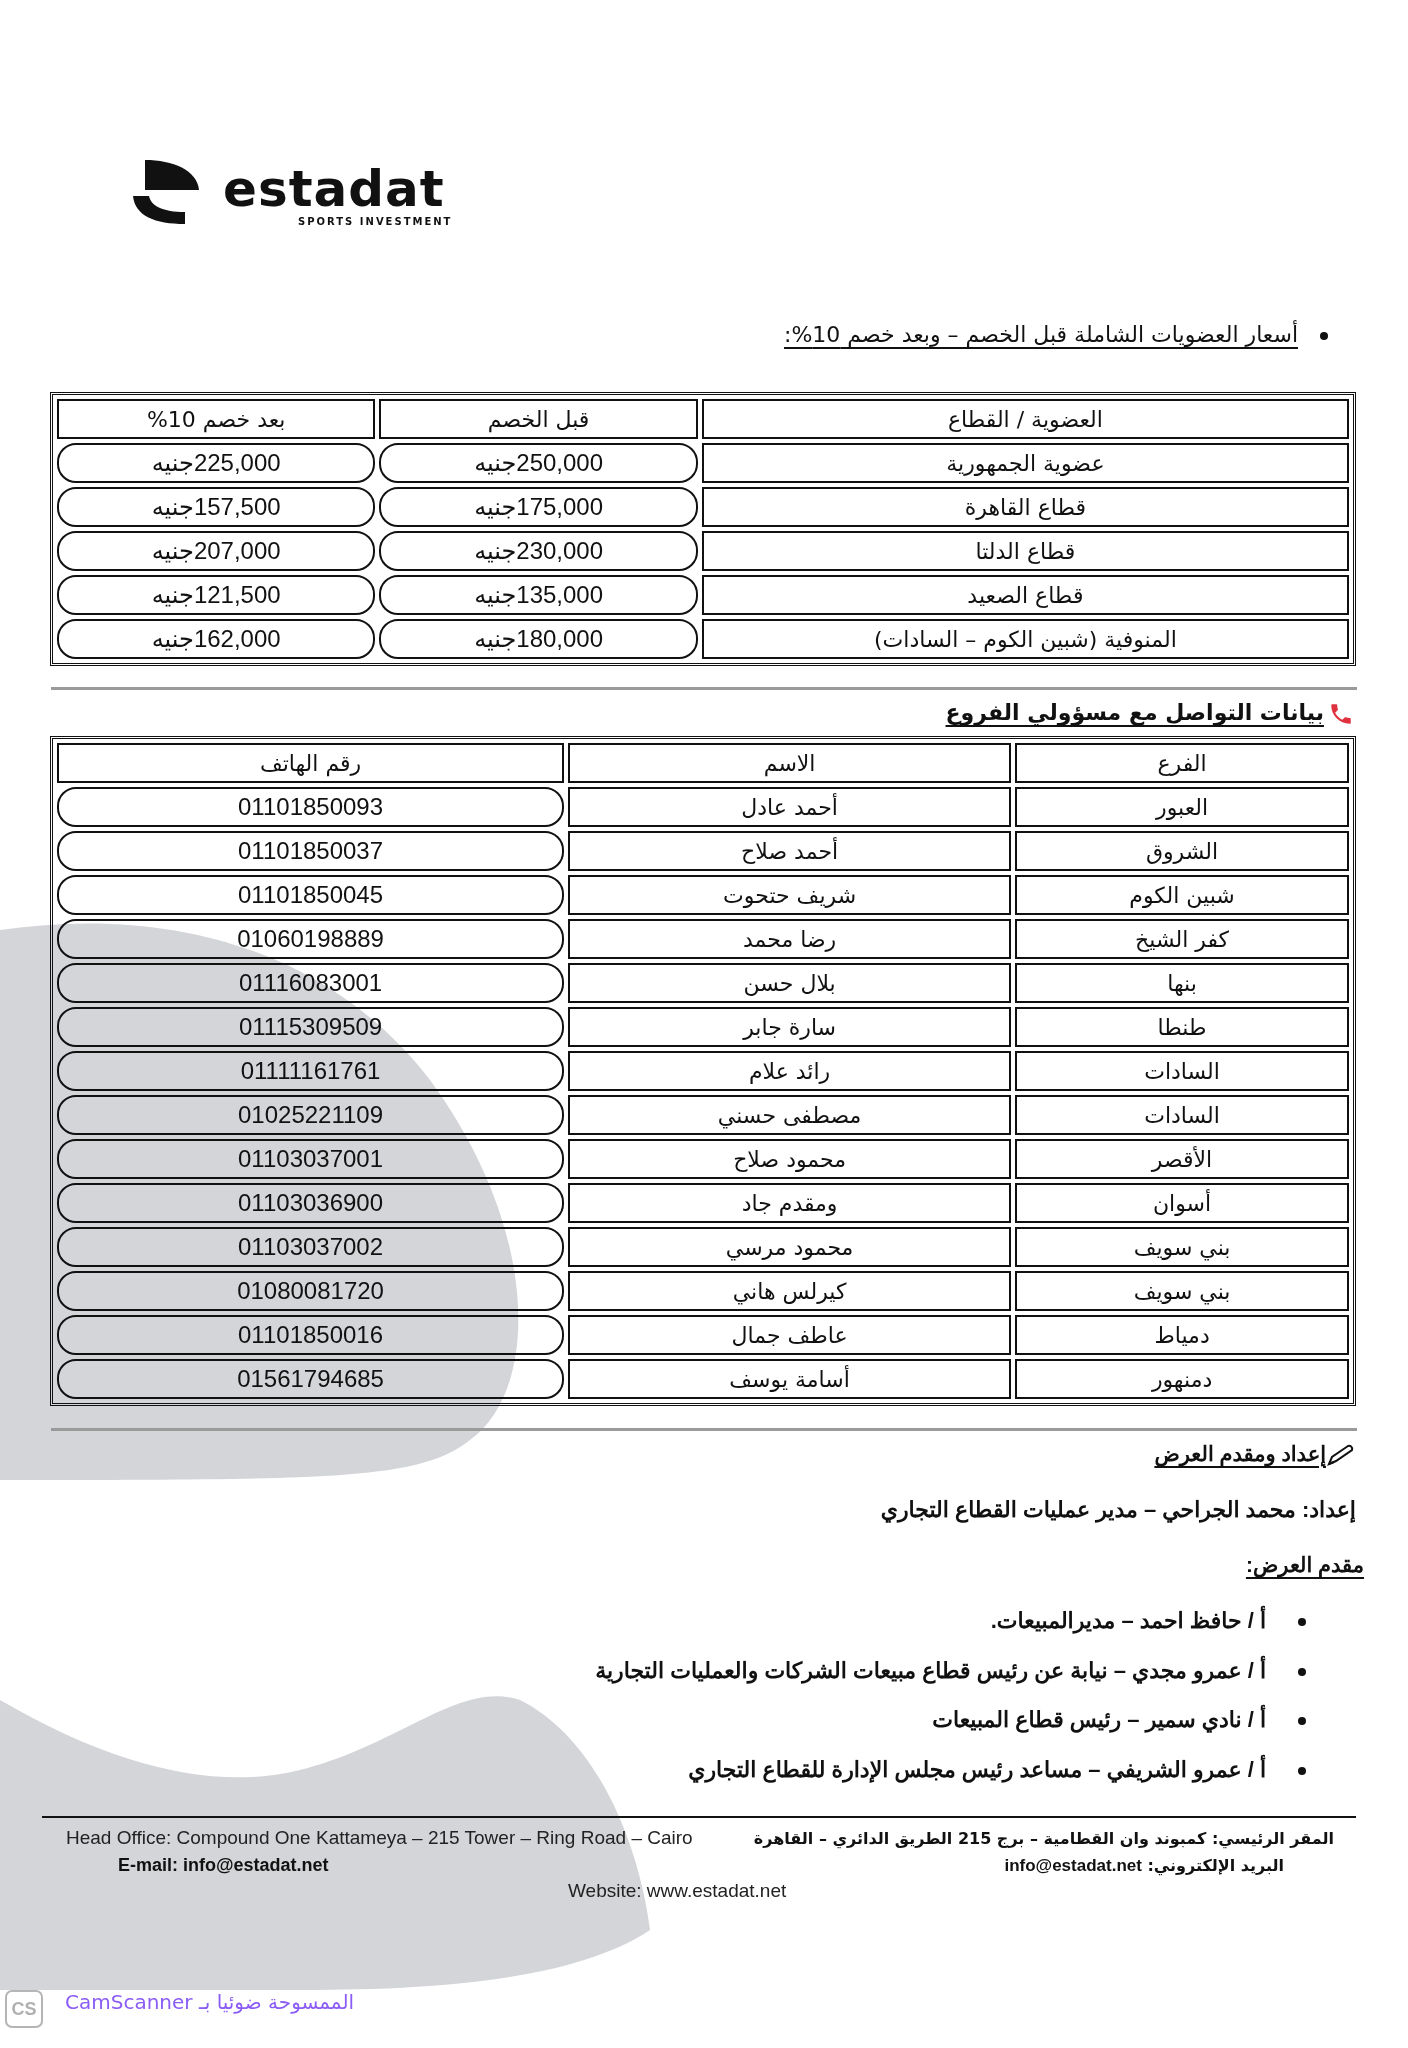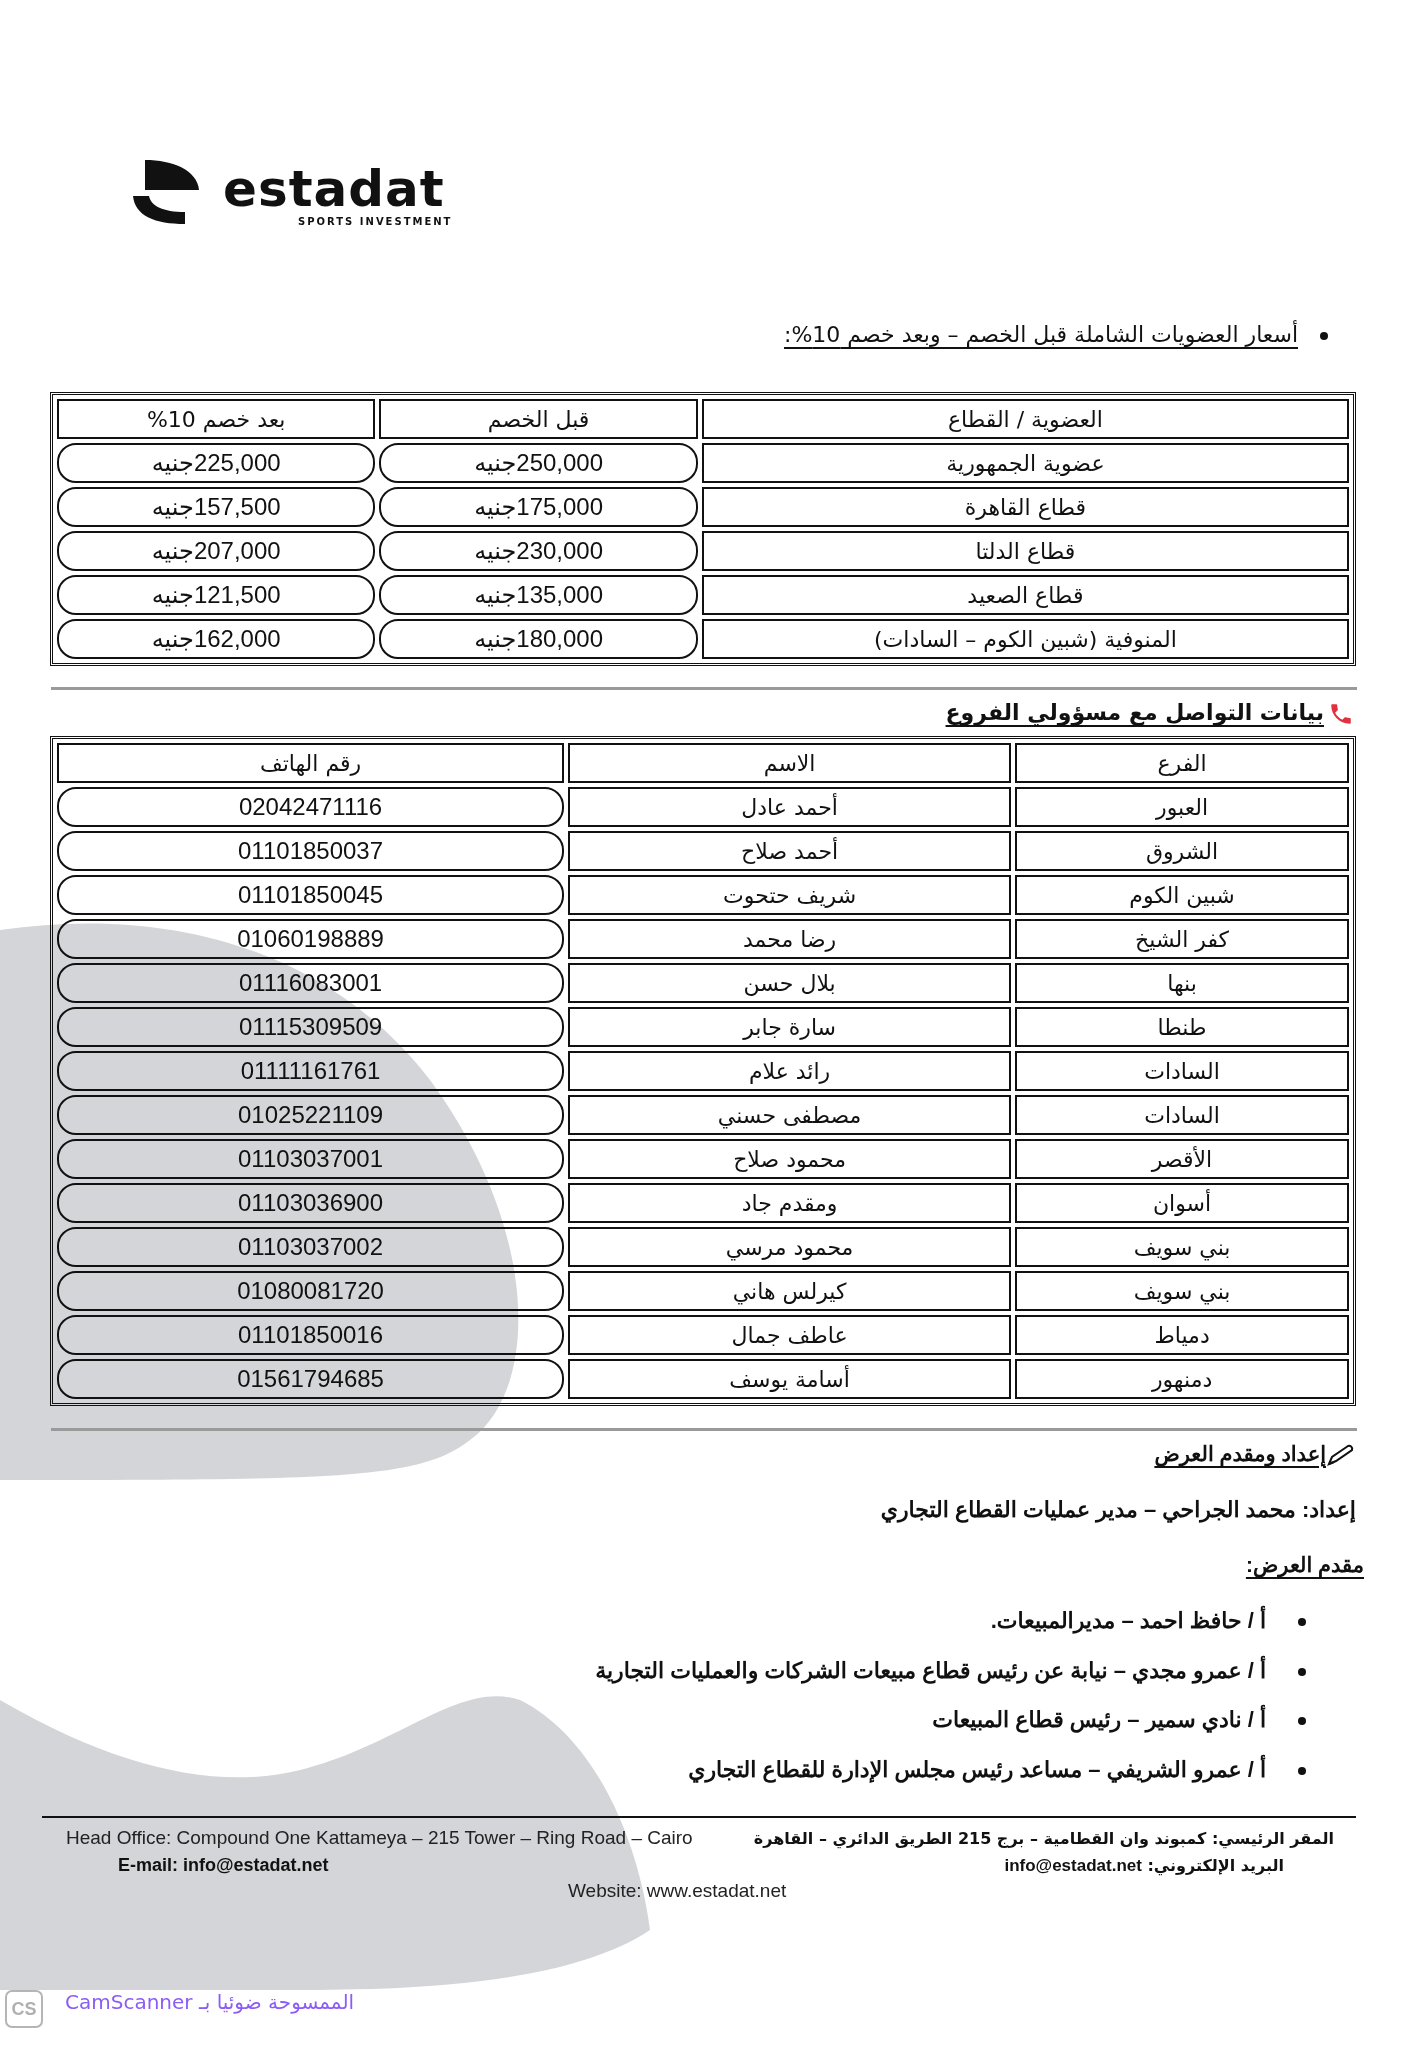--- a/index.html
+++ b/index.html
@@ -130,21 +130,21 @@
       <tr>
         <th>الفرع</th>
         <th>الاسم</th>
         <th>رقم الهاتف</th>
       </tr>
     </thead>
     <tbody id="contacts-body">
         <tr>
           <td>العبور</td>
           <td>أحمد عادل</td>
-          <td class="num">02042471116</td>
+          <td class="num">01101850093</td>
         </tr>
         <tr>
           <td>الشروق</td>
           <td>أحمد صلاح</td>
           <td class="num">01101850037</td>
         </tr>
         <tr>
           <td>شبين الكوم</td>
           <td>شريف حتحوت</td>
           <td class="num">01101850045</td>

